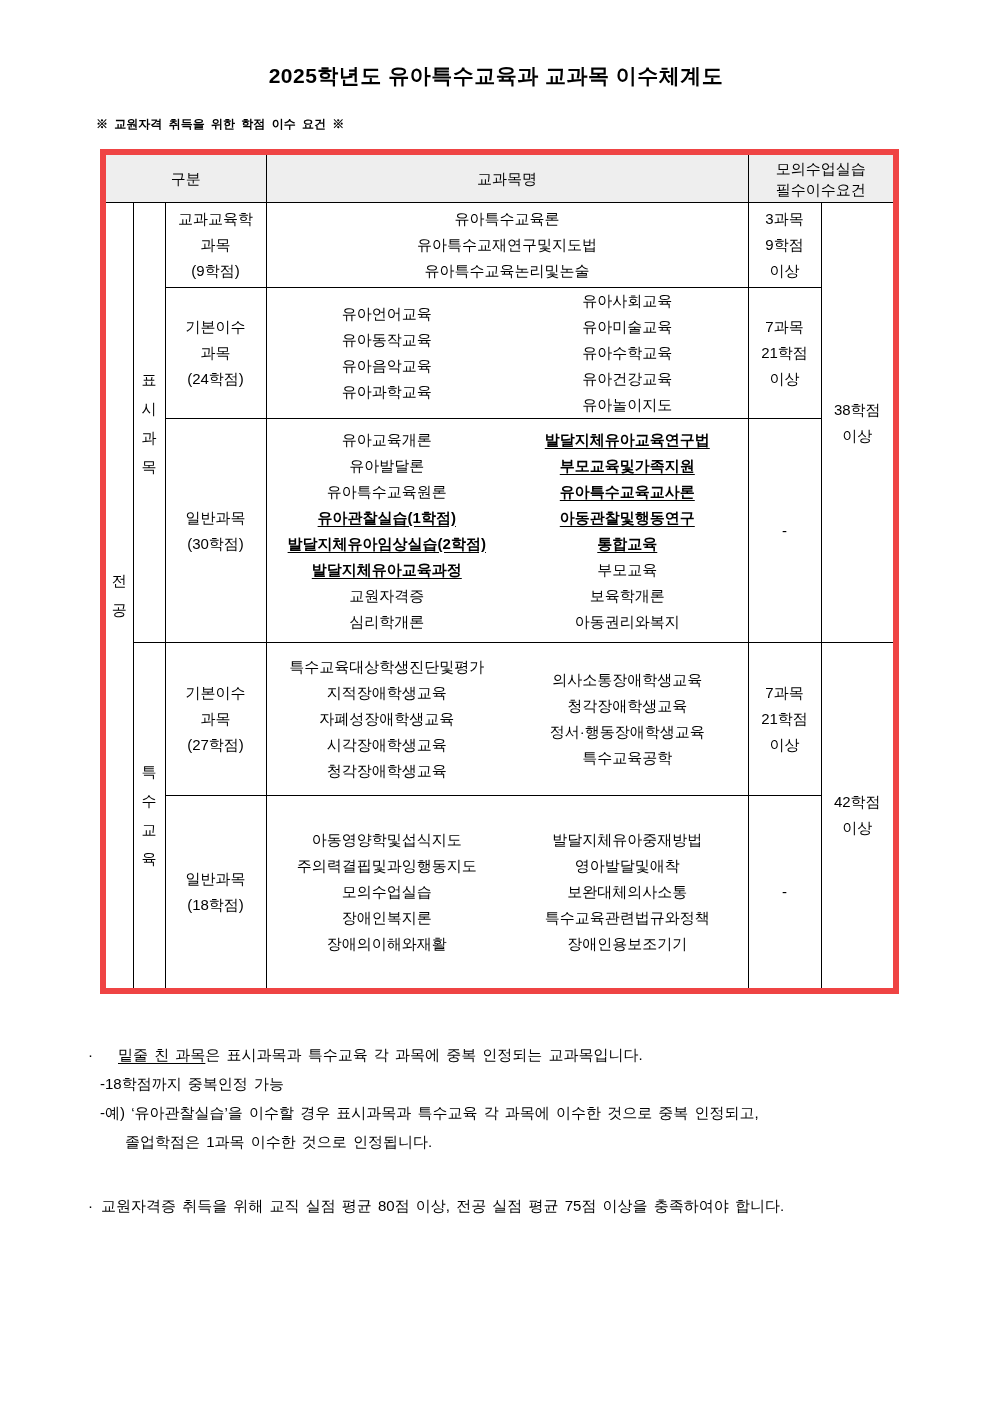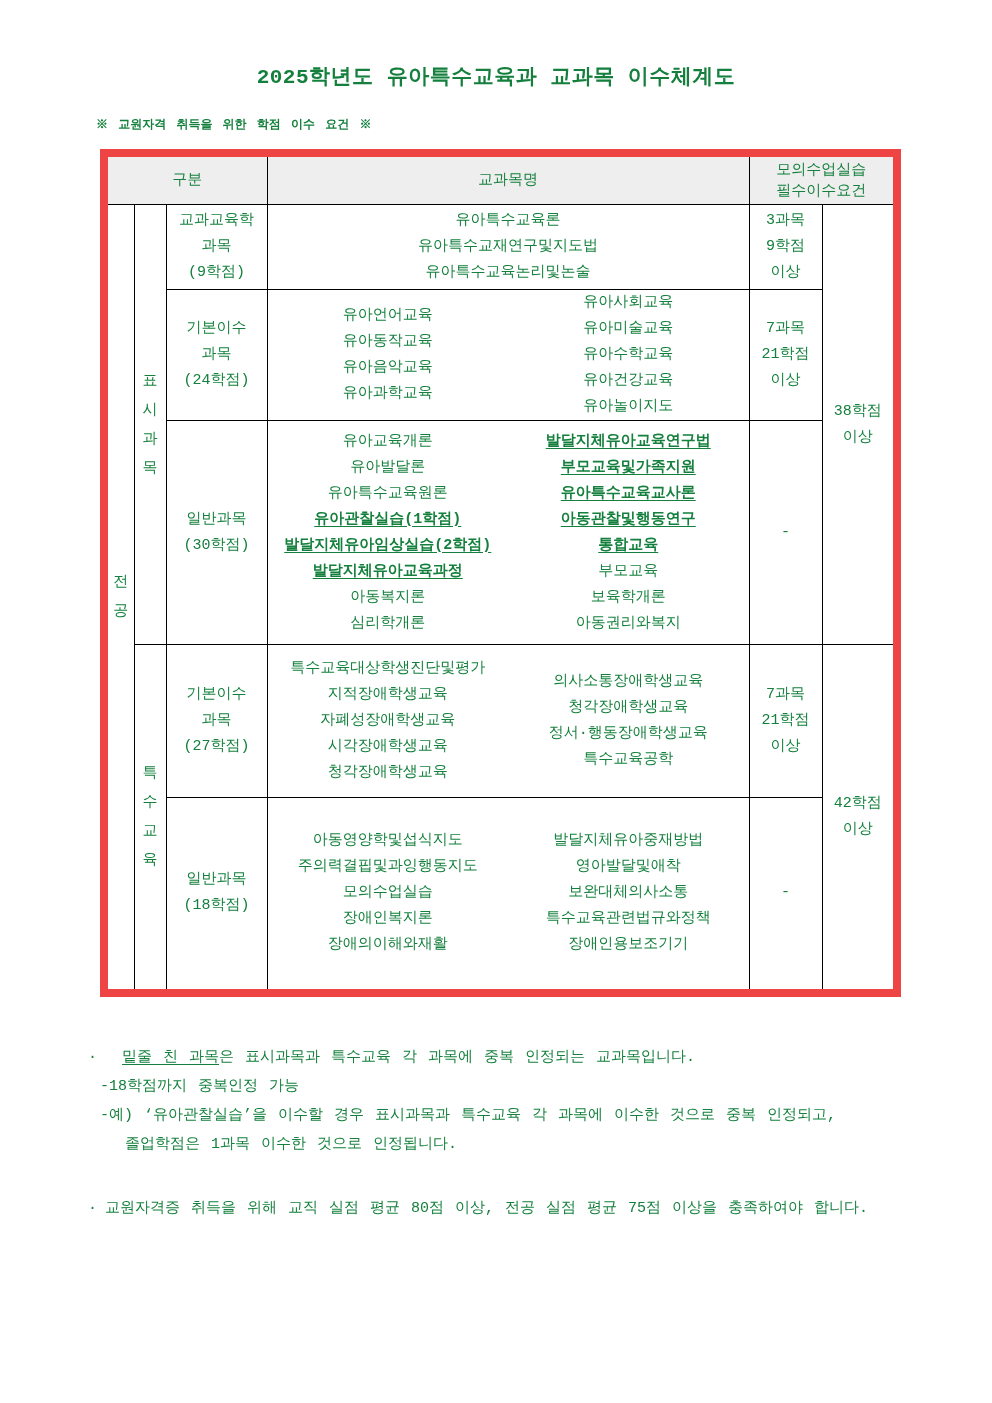--- a/index.html
+++ b/index.html
@@ -1,22 +1,22 @@
 <!DOCTYPE html>
 <html><head>
 <meta charset="utf-8">
 <style>
   html,body{margin:0;padding:0;background:#ffffff;}
   .page{
     position:relative;
     width:992px;
     height:1403px;
     background:#ffffff;
-    color:#15803d;
-    font-family:Liberation Mono, monospace;
+    color:#000000;
+    font-family:Liberation Sans, sans-serif;
     overflow:hidden;
   }
   .title{
     margin:0;
     padding-top:62px;
     text-align:center;
     font-size:21px;
     font-weight:bold;
     letter-spacing:0.5px;
   }
@@ -24,21 +24,21 @@
     margin:26px 0 0 96px;
     font-size:12px;
     font-weight:bold;
     word-spacing:3px;
   }
   table.curriculum{
     margin:16px 0 0 100px;
     border-collapse:collapse;
     table-layout:fixed;
     width:793px;
-    border:8px solid #ef4444;
+    border:6px solid #ef4444;
   }
   table.curriculum th, table.curriculum td{
     border:1px solid #000000;
     padding:0;
     text-align:center;
     vertical-align:middle;
     font-size:15px;
     font-weight:normal;
   }
   .head-row th{
@@ -155,21 +155,21 @@
 (30학점)</td>
         <td class="courses">
           <div class="two-col">
             <div class="course-col">
                 <div class="course">유아교육개론</div>
                 <div class="course">유아발달론</div>
                 <div class="course">유아특수교육원론</div>
                 <div class="course course-em">유아관찰실습(1학점)</div>
                 <div class="course course-em">발달지체유아임상실습(2학점)</div>
                 <div class="course course-em">발달지체유아교육과정</div>
-                <div class="course">아동복지론</div>
+                <div class="course">교원자격증</div>
                 <div class="course">심리학개론</div>
               </div>
             <div class="course-col">
                 <div class="course course-em">발달지체유아교육연구법</div>
                 <div class="course course-em">부모교육및가족지원</div>
                 <div class="course course-em">유아특수교육교사론</div>
                 <div class="course course-em">아동관찰및행동연구</div>
                 <div class="course course-em">통합교육</div>
                 <div class="course">부모교육</div>
                 <div class="course">보육학개론</div>

